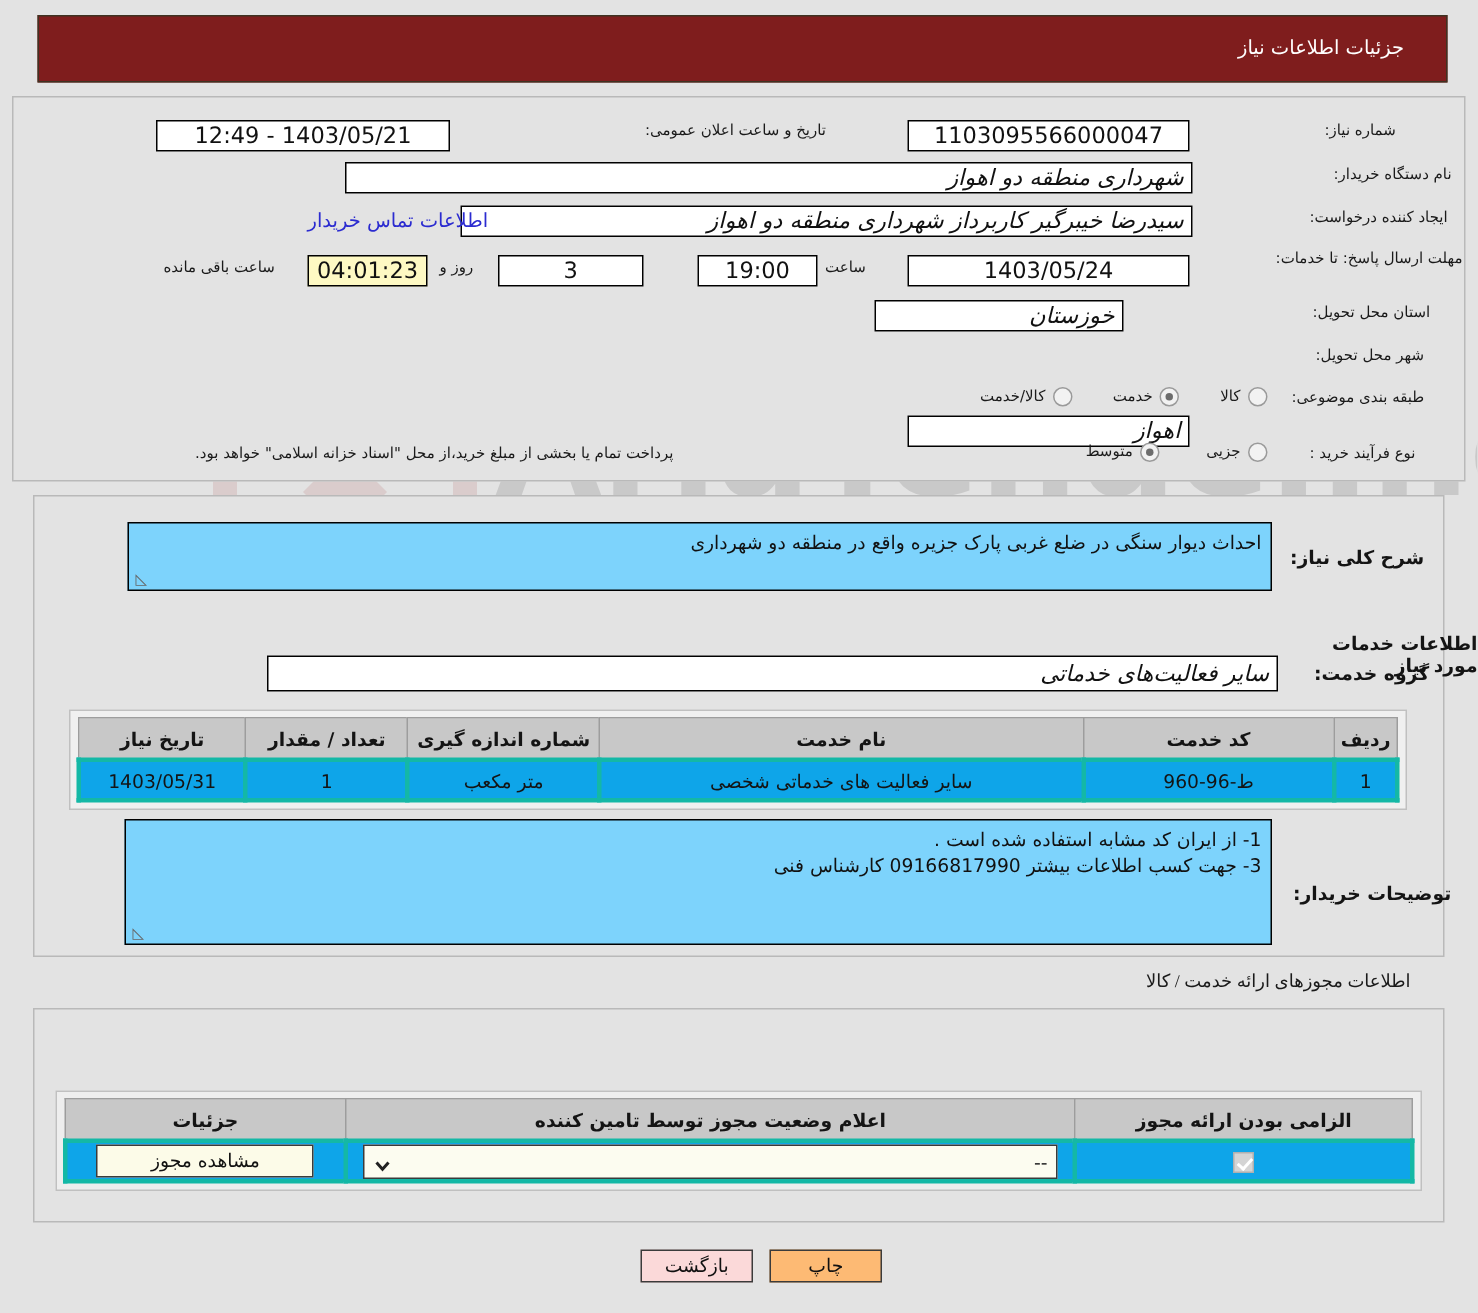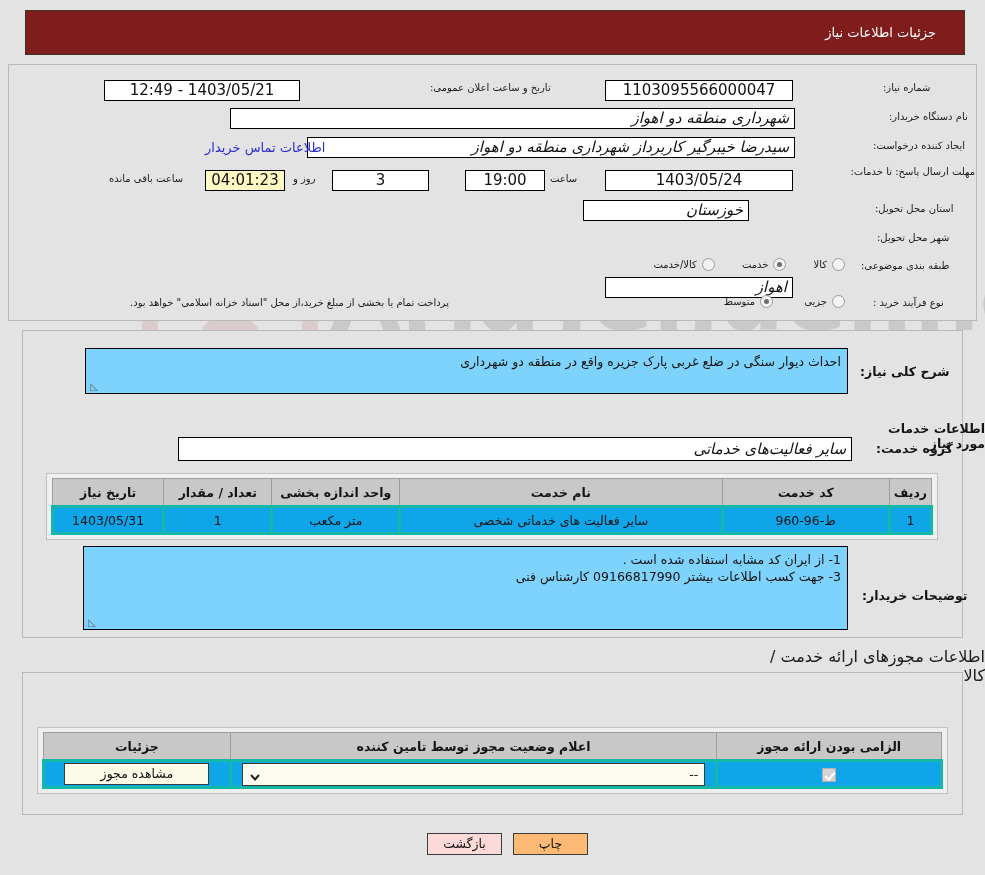--- a/index.html
+++ b/index.html
@@ -163,22 +163,23 @@
   }
 
   .sec-title {
     position: absolute;
     font-size: 12.5px;
     font-weight: bold;
     color: #141414;
   }
   .plain-title {
     position: absolute;
-    font-size: 16px;
+    font-size: 12px;
     color: #1a1a1a;
+    font-family: Liberation Serif, serif;
   }
 
   
   .chk {
     display: inline-block;
     width: 14px; height: 14px;
     border: 1px solid #b0b0b0;
     background: #d4d4d4;
     position: relative;
     vertical-align: middle;
@@ -340,21 +341,21 @@
 <div class="sec-title" style="left:876px; top:441px; z-index:3;">گروه خدمت:</div>
 <div class="fld right" style="position:absolute; left:178px; top:437px; width:674px; height:24px; line-height:22px; z-index:3;">سایر فعالیت‌های خدماتی</div>
 
 <div class="grid-wrap" style="left:46px; top:473px; width:892px; z-index:3;">
   <table class="grid">
     <thead>
       <tr>
         <th style="width:40px;">ردیف</th>
         <th style="width:170px;">کد خدمت</th>
         <th style="width:330px;">نام خدمت</th>
-        <th style="width:130px;">واحد اندازه بخشی</th>
+        <th style="width:130px;">شماره اندازه گیری</th>
         <th style="width:110px;">تعداد / مقدار</th>
         <th style="width:112px;">تاریخ نیاز</th>
       </tr>
     </thead>
     <tbody id="services-tbody">
         <tr>
           <td>1</td>
           <td>ط-96-960</td>
           <td>سایر فعالیت های خدماتی شخصی</td>
           <td>متر مکعب</td>

